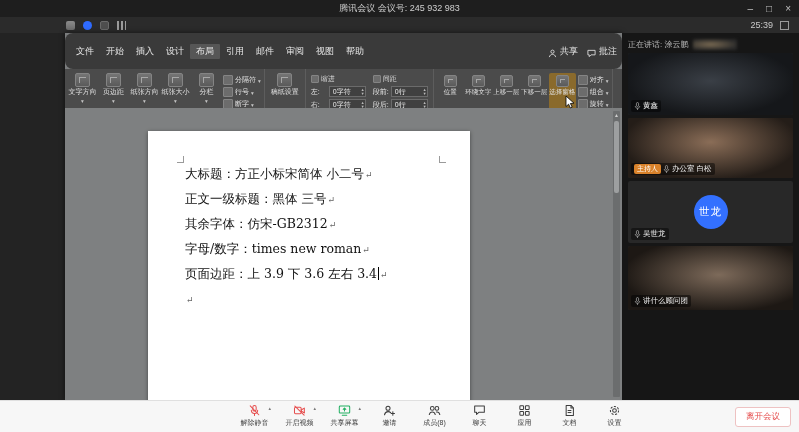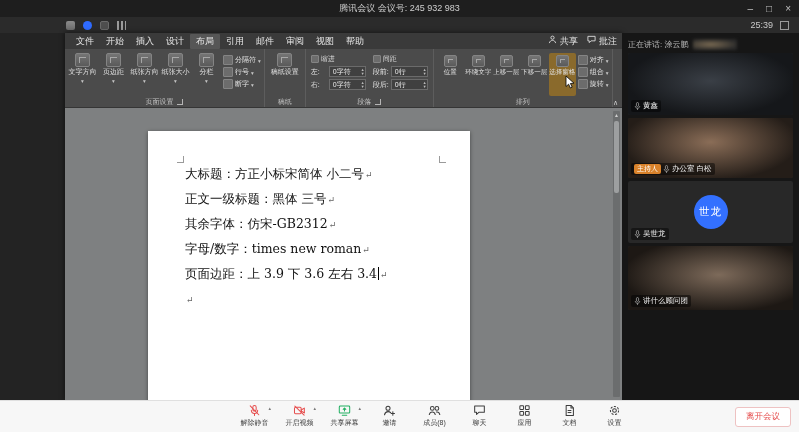--- a/index.html
+++ b/index.html
@@ -29,25 +29,25 @@
   .strip-right { margin-left: auto; display: flex; align-items: center; gap: 7px;
     color: #c9c9c9; font-size: 9px; }
   .fs-icon { width: 9px; height: 9px; border: 1px solid #9a9a9a; display: inline-block; }
 
   
   .stage { position: absolute; top: 33px; left: 0; width: 622px; height: 367px; background: #232323; }
   .word { position: absolute; left: 65px; top: 0; width: 557px; height: 367px;
     background: #7a7c7d; box-shadow: 0 0 5px rgba(0,0,0,.6); }
 
   .menu-row { height: 16px; background: #3a3a3a; display: flex; align-items: center;
-    padding: 8px 5px; font-size: 9px; color: #e6e6e6; }
+    padding: 18px 5px; font-size: 9px; color: #e6e6e6; border-radius: 8px; }
   .mtab { padding: 1px 6px; white-space: nowrap; }
   .mtab.active { background: #565656; border-radius: 1px; }
   .menu-right { margin-left: auto; display: flex; gap: 9px; align-items: center; font-size: 9px; }
-  .mr-btn { display: flex; align-items: flex-start; gap: 3px; color: #e6e6e6; }
+  .mr-btn { display: flex; align-items: flex-end; gap: 3px; color: #e6e6e6; }
 
   
   .ribbon { position: relative; height: 59px; background: #4b4b4b;
     display: flex; border-bottom: 1px solid #353535; color: #e2e2e2; }
   .rgroup { display: flex; flex-direction: column; border-right: 1px solid #5d5d5d; padding: 2px 3px 0; }
   .rgroup-body { display: flex; flex: 1; gap: 2px; }
   .rgroup-label { height: 11px; display: flex; align-items: center; justify-content: center;
     gap: 4px; font-size: 7px; color: #c2c2c2; }
   .launcher { width: 6px; height: 6px; border-right: 1px solid #b5b5b5; border-bottom: 1px solid #b5b5b5; display: inline-block; }
   .rbtn { width: 29px; display: flex; flex-direction: column; align-items: center; gap: 1px;

